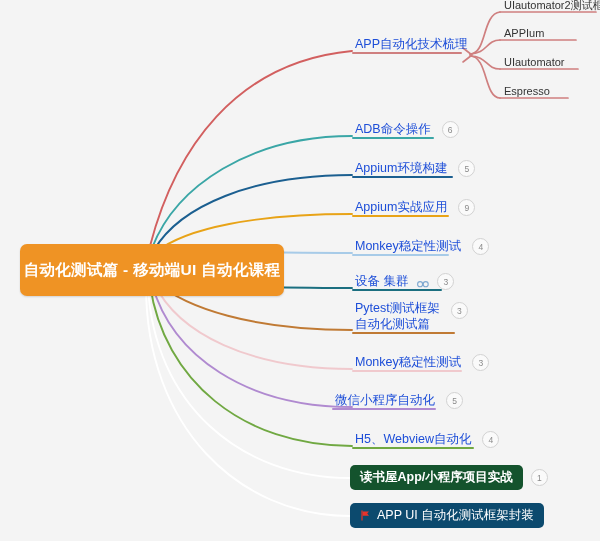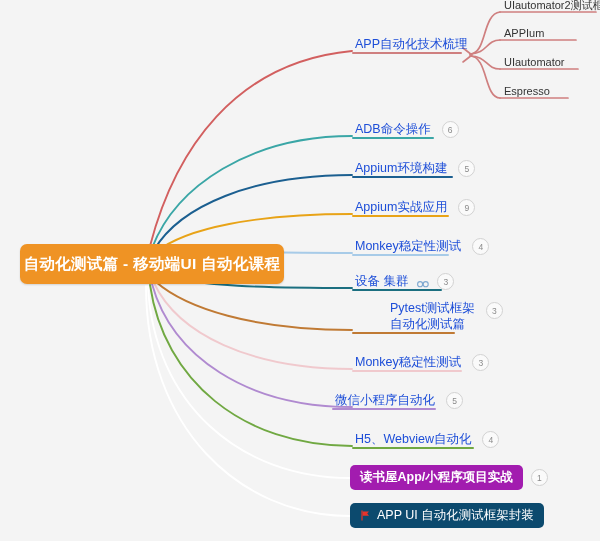--- a/index.html
+++ b/index.html
@@ -27,21 +27,21 @@
     width: 600px;
     height: 541px;
     pointer-events: none;
   }
   
   .root-node {
     position: absolute;
     left: 20px;
     top: 244px;
     width: 264px;
-    height: 40px;
+    height: 52px;
     background: #ef9324;
     border-radius: 7px;
     display: flex;
     align-items: center;
     justify-content: center;
     box-shadow: 0 1px 2px rgba(0,0,0,.14);
     z-index: 6;
   }
   .root-label {
     color: #ffffff;
@@ -59,21 +59,20 @@
     white-space: nowrap;
   }
   .topic-text {
     font-size: 12.5px;
     color: #1d4ed8;
     line-height: 15px;
     padding: 0 3px 2px 3px;
   }
   .topic-text.two-line {
     line-height: 15.5px;
-    margin-left: 35px;
   }
   .underline {
     position: absolute;
     left: 0;
     bottom: 0;
     height: 2px;
     border-radius: 1px;
   }
   
   .badge {
@@ -111,21 +110,21 @@
   }
   .pill {
     border-radius: 5px;
     padding: 4px 10px;
     font-size: 12.5px;
     font-weight: bold;
     color: #ffffff;
     display: inline-flex;
     align-items: center;
   }
-  .pill.red { background: #a21caf; }
+  .pill.red { background: #14532d; }
   .pill.green { background: #0c4a6e; font-weight: normal; }
   .flag-icon {
     width: 11px;
     height: 11px;
     margin-right: 6px;
     display: inline-block;
   }
 </style>
 </head>
 <body>

